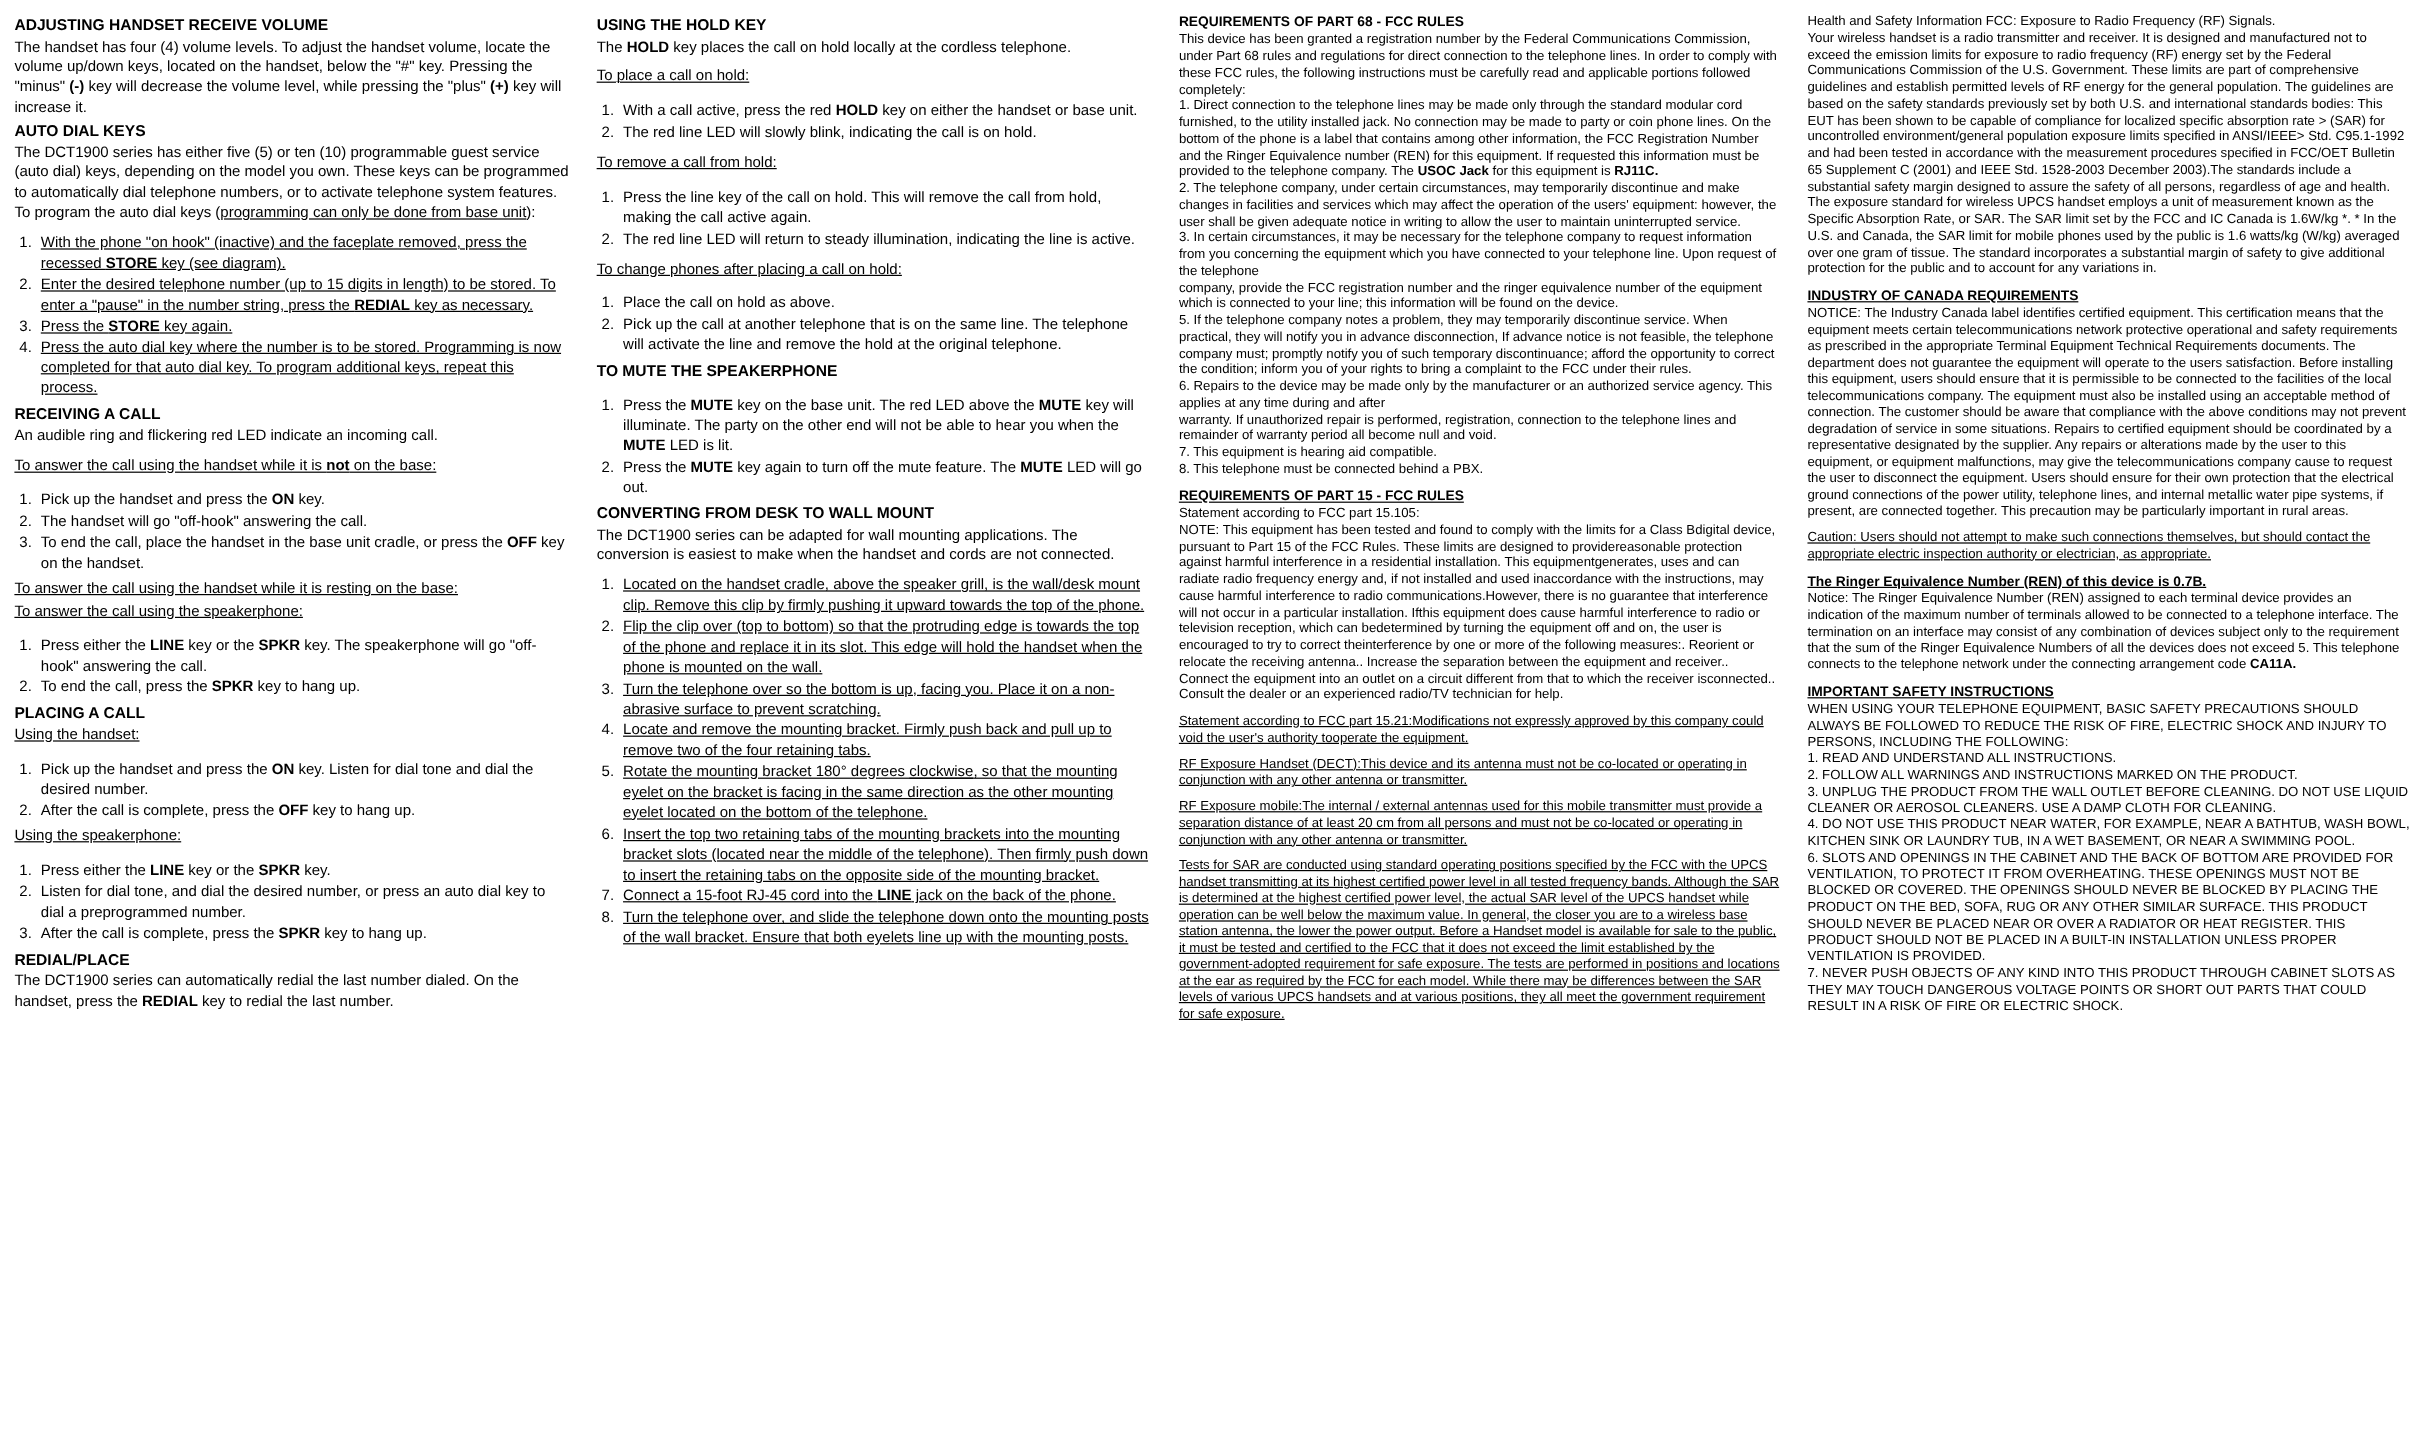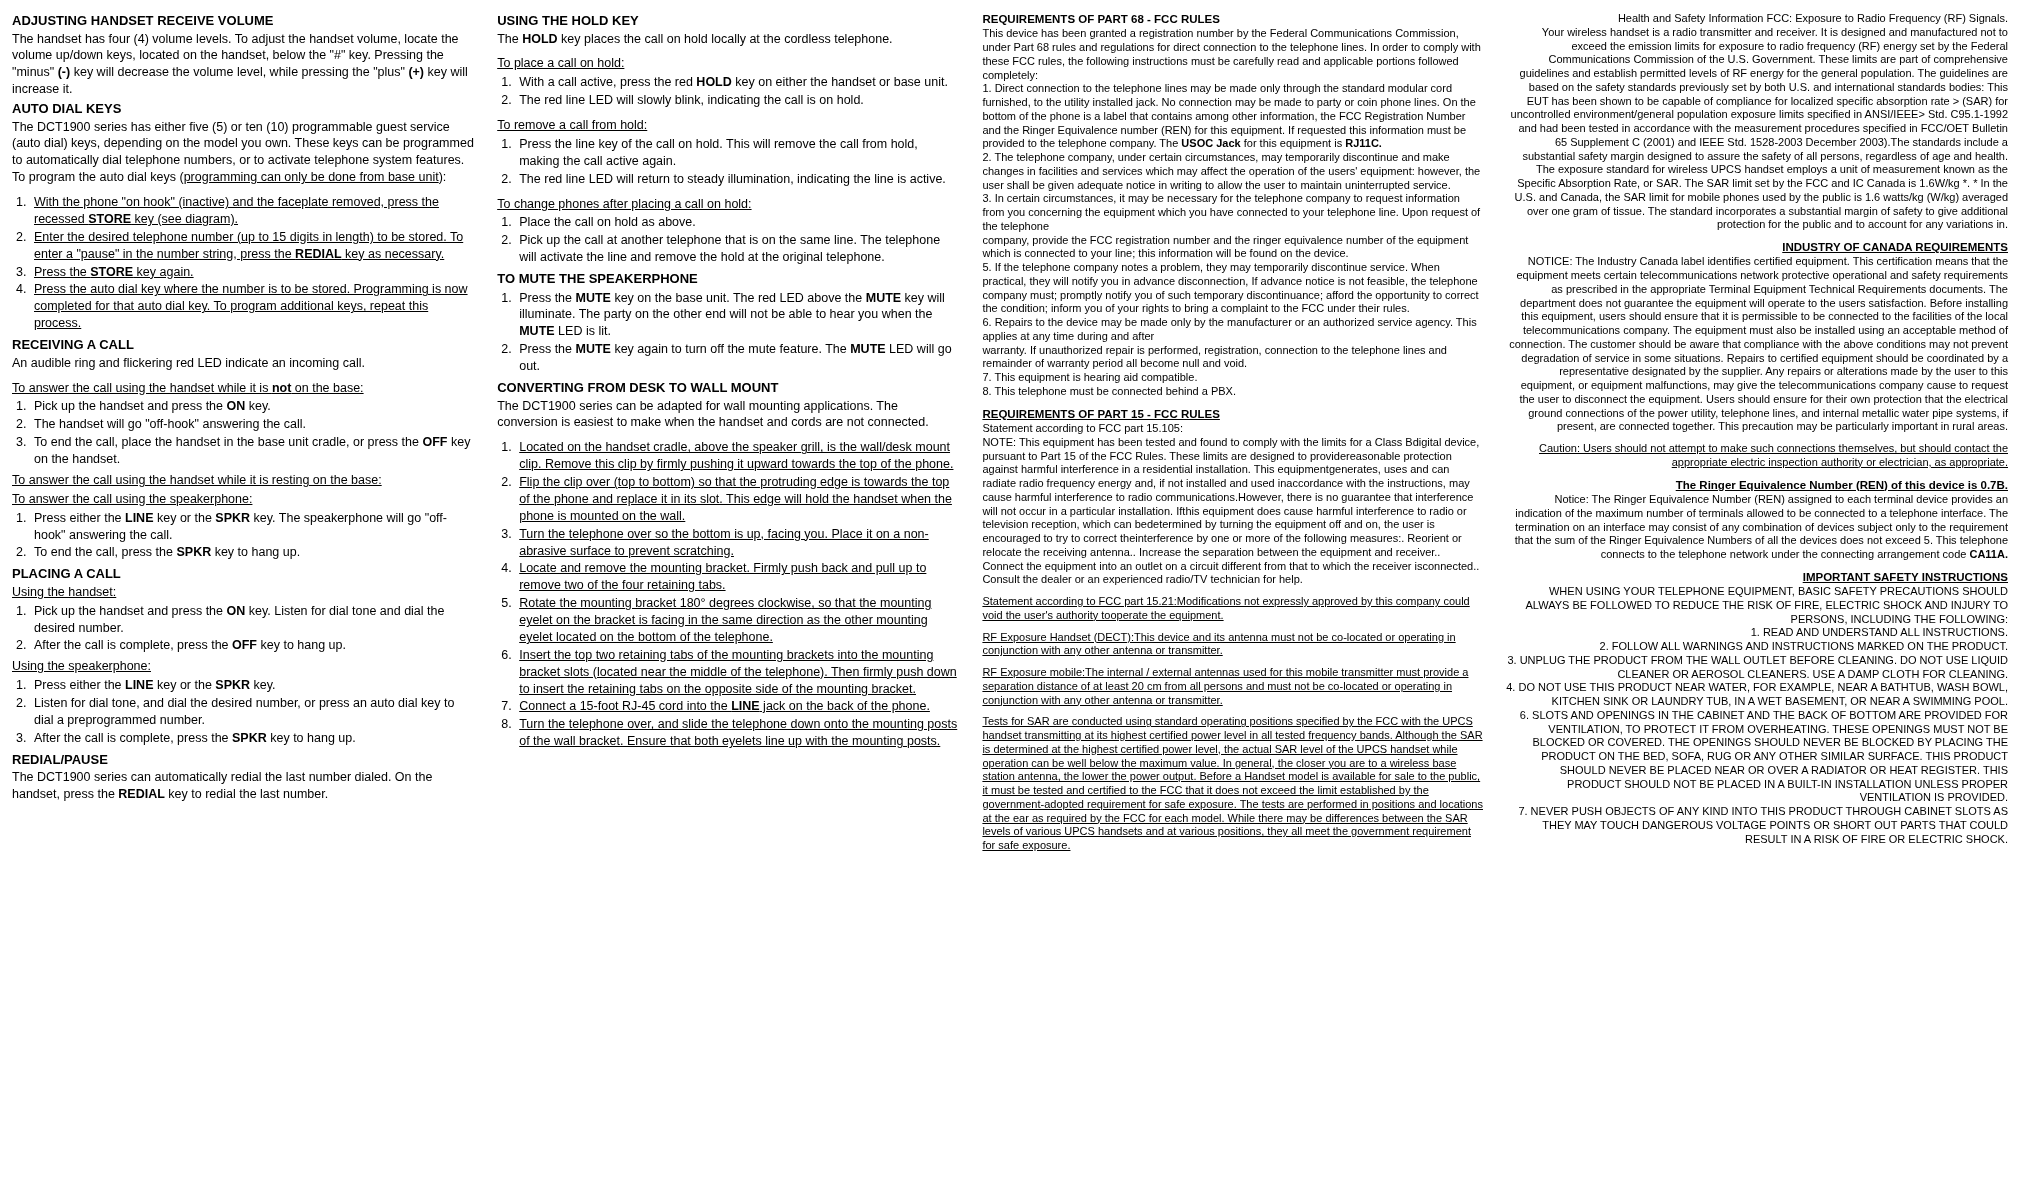--- a/index.html
+++ b/index.html
@@ -2,26 +2,26 @@
 <html><head>
 <meta charset="utf-8">
 <style>
   * { margin: 0; padding: 0; box-sizing: border-box; }
   body { font-family: Arial, Helvetica, sans-serif; font-size: 12.5px; line-height: 1.35; color: #000; padding: 12px; }
   .container { display: flex; gap: 22px; }
   .col { flex: 1; }
   .col1 { flex: 0.96; }
   .col2 { flex: 0.96; }
   .col3 { flex: 1.04; font-size: 11px; line-height: 1.25; }
-  .col4 { flex: 1.04; font-size: 11px; line-height: 1.25; text-align: right; }
+  .col4 { flex: 1.04; font-size: 11px; line-height: 1.25; }
   h2 { font-size: 13px; font-weight: bold; margin-top: 2px; margin-bottom: 1px; }
   h2:first-child { margin-top: 0; }
   .col3 h2, .col4 h2 { font-size: 11.5px; }
   p { margin-bottom: 2px; }
-  ol { margin-left: 18px; margin-top: 2px; margin-bottom: 4px; }
+  ol { margin-left: 18px; margin-top: 12px; margin-bottom: 4px; }
   ol li { margin-bottom: 1px; padding-left: 4px; }
   .u { text-decoration: underline; }
   .mt { margin-top: 8px; text-decoration: underline; }
   .col3 p, .col4 p { margin-bottom: 0; }
 </style>
 </head>
 <body>
 
 <div class="container">
 
@@ -59,21 +59,21 @@
       <li><span>Pick up the handset and press the </span><b>ON</b><span> key. Listen for dial tone and dial the desired number.</span></li>
       <li><span>After the call is complete, press the </span><b>OFF</b><span> key to hang up.</span></li>
     </ol>
     <p class="u">Using the speakerphone:</p>
     <ol>
       <li><span>Press either the </span><b>LINE</b><span> key or the </span><b>SPKR</b><span> key.</span></li>
       <li>Listen for dial tone, and dial the desired number, or press an auto dial key to dial a preprogrammed number.</li>
       <li><span>After the call is complete, press the </span><b>SPKR</b><span> key to hang up.</span></li>
     </ol>
 
-    <h2>REDIAL/PAUSE</h2>
+    <h2>REDIAL/PLACE</h2>
     <p><span>The DCT1900 series can automatically redial the last number dialed. On the handset, press the </span><b>REDIAL</b><span> key to redial the last number.</span></p>
   </div>
 
   <div class="col col2">
     <h2>USING THE HOLD KEY</h2>
     <p><span>The </span><b>HOLD</b><span> key places the call on hold locally at the cordless telephone.</span></p>
     <p class="u mt">To place a call on hold:</p>
     <ol>
       <li><span>With a call active, press the red </span><b>HOLD</b><span> key on either the handset or base unit.</span></li>
       <li>The red line LED will slowly blink, indicating the call is on hold.</li>

